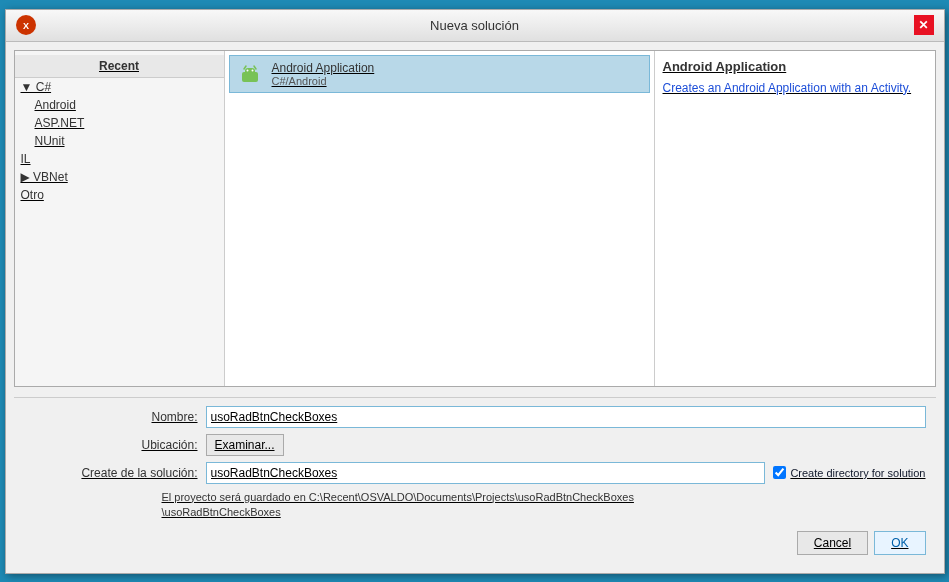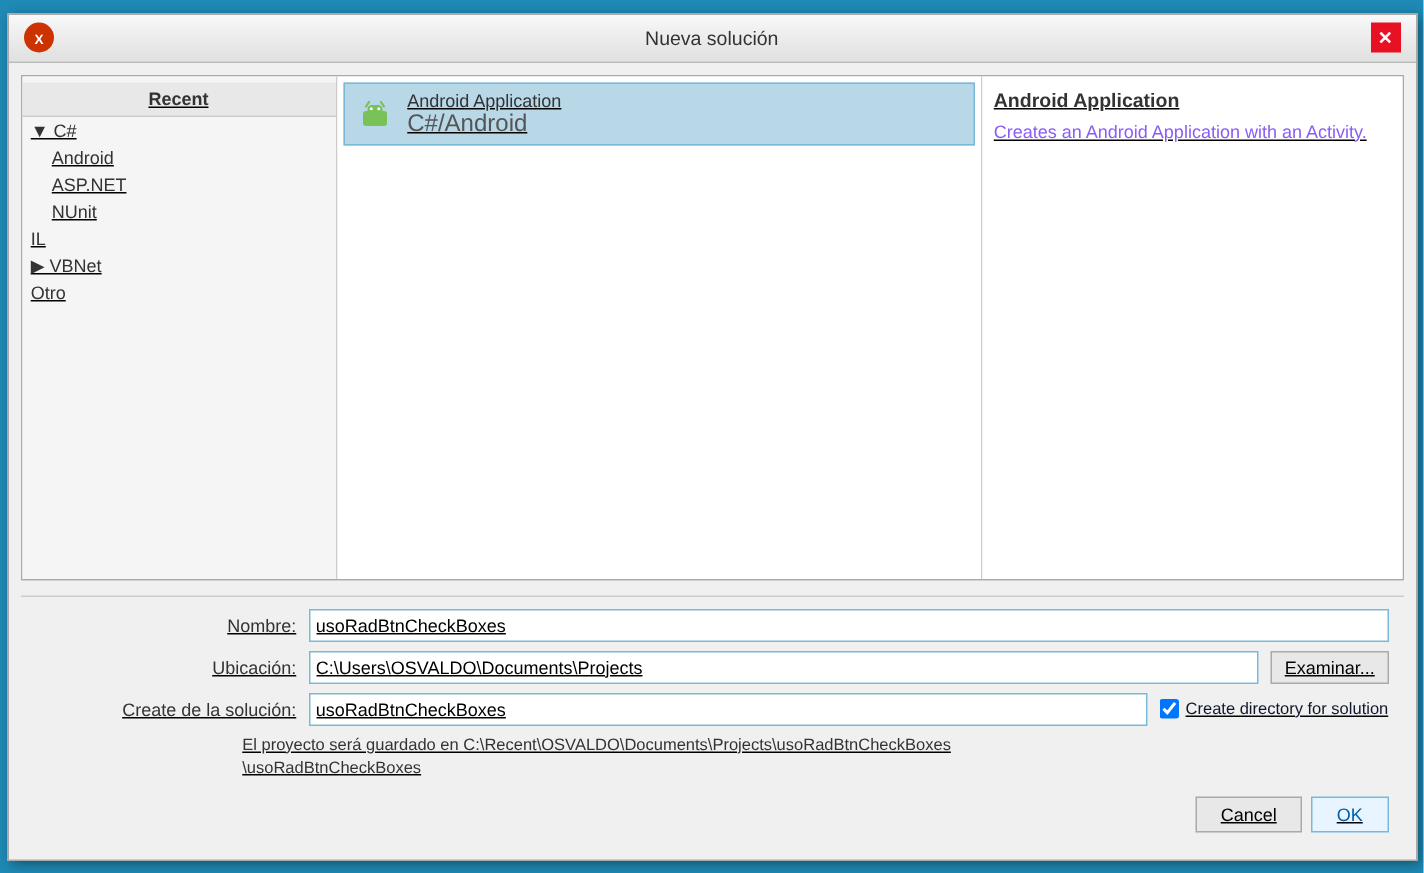--- a/index.html
+++ b/index.html
@@ -130,23 +130,23 @@
       margin-right: 8px;
       display: flex;
       align-items: center;
       justify-content: center;
     }
     .android-icon {
       width: 24px;
       height: 24px;
     }
     .project-name { font-size: 12px; color: #333; font-weight: 500; }
-    .project-sub { font-size: 16px; color: #555; }
+    .project-sub { font-size: 11px; color: #555; }
     .right-title { font-size: 13px; font-weight: bold; color: #333; margin-bottom: 6px; }
-    .right-desc { font-size: 12px; color: #8b5cf6; line-height: 1.4; }
+    .right-desc { font-size: 12px; color: #1d4ed8; line-height: 1.4; }
     .form-area {
       background: #f0f0f0;
       border-top: 1px solid #ccc;
       padding: 8px 10px;
       display: flex;
       flex-direction: column;
       gap: 6px;
     }
     .form-row {
       display: flex;
@@ -281,21 +281,20 @@
 
     <div class="form-area">
 
       <div class="form-row">
         <span class="form-label">Nombre:</span>
         <input class="form-input" type="text" value="usoRadBtnCheckBoxes" style="">
       </div>
 
       <div class="form-row">
         <span class="form-label">Ubicación:</span>
-        <input class="form-input" type="text" value="C:\Users\OSVALDO\Documents\Projects" style="">
         <button class="browse-btn">Examinar...</button>
       </div>
 
       <div class="form-row solution-row">
         <span class="form-label">Create de la solución:</span>
         <input class="form-input" type="text" value="usoRadBtnCheckBoxes" style="">
         <div class="checkbox-row">
           <input type="checkbox" class="create-dir-checkbox" checked="" style="">
           <span class="create-dir-label">Create directory for solution</span>
         </div>

